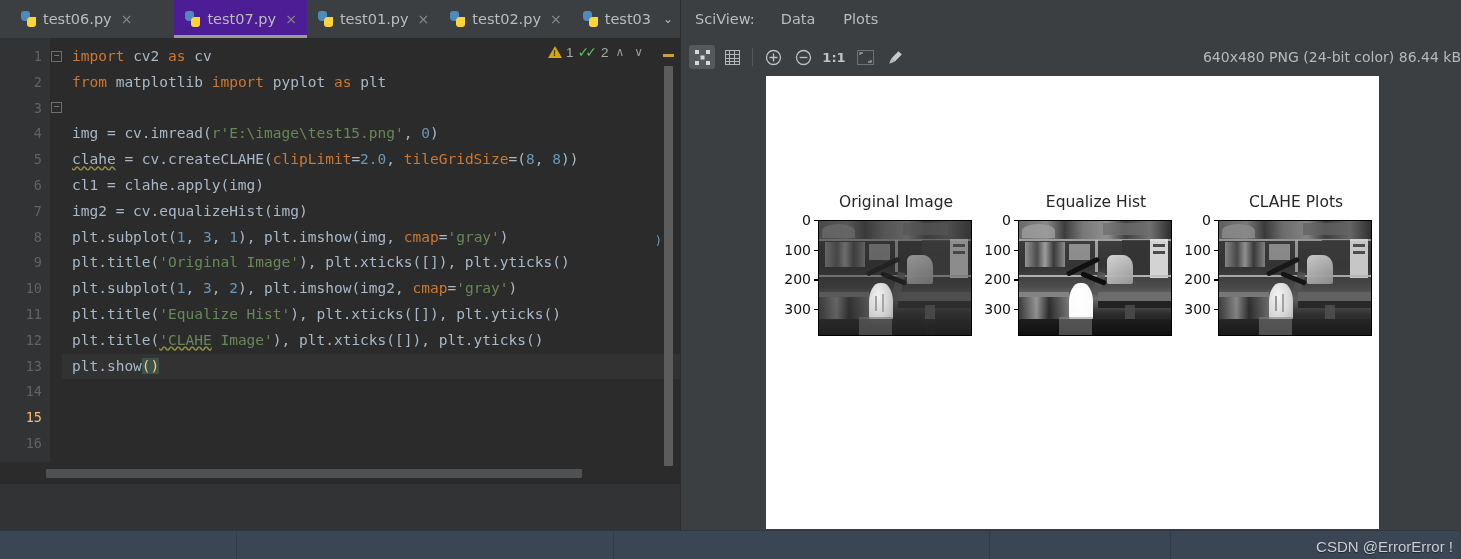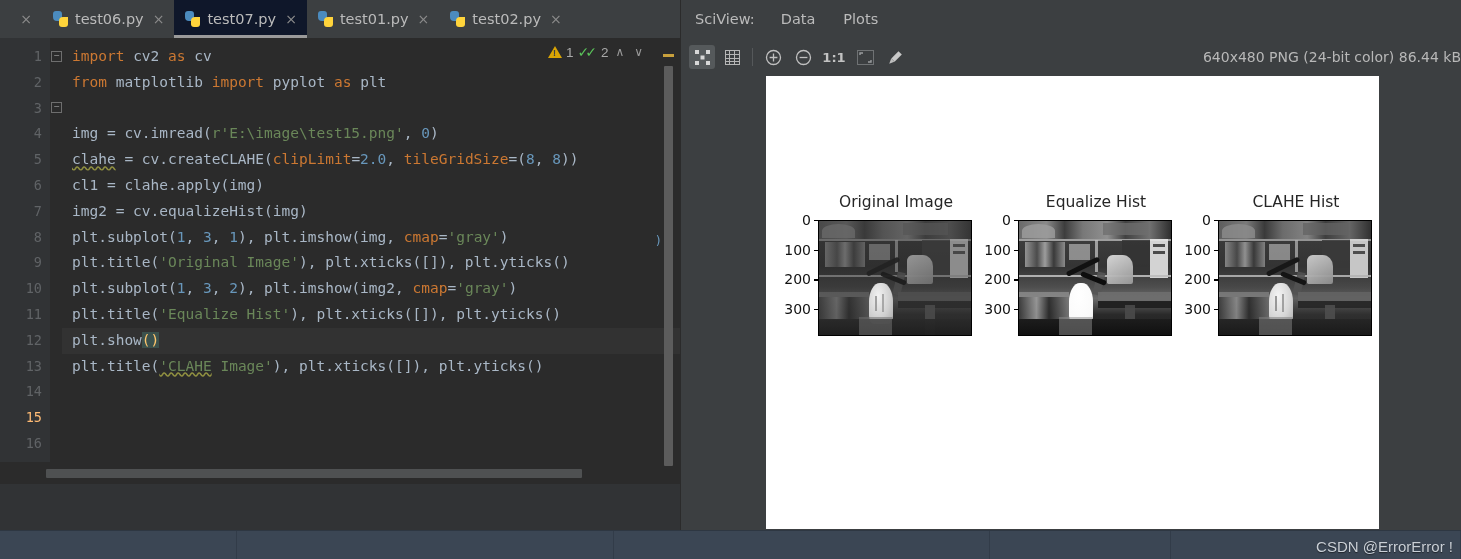--- a/index.html
+++ b/index.html
@@ -12,21 +12,21 @@
 
   
   .split{flex:1 1 auto;display:flex;min-height:0;}
 
   
   .editor-pane{width:680px;flex:0 0 680px;display:flex;flex-direction:column;min-height:0;background:#3c3f41;}
 
   .tabbar{height:38px;flex:0 0 38px;display:flex;align-items:stretch;background:#3c3f41;overflow:hidden;position:relative;}
   .tab{display:flex;align-items:center;gap:7px;padding:0 10px 0 11px;color:#bbbbbb;font-size:14.5px;
        white-space:nowrap;position:relative;cursor:default;}
-  .tab.active{background:#0f172a;}
+  .tab.active{background:#4c1d95;margin-left:32px;}
   .tab.active::after{content:"";position:absolute;left:0;right:0;bottom:0;height:3px;background:#9a9a9a;}
   .tab-close{color:#8b8b8b;font-size:14px;margin-left:2px;line-height:1;}
   .tab.partial{padding-left:0;width:32px;overflow:hidden;justify-content:flex-end;}
   .pyicon{width:15px;height:16px;position:relative;flex:0 0 15px;}
   .pyicon i{position:absolute;display:block;}
   .pyicon i.a{left:0;top:0;width:9px;height:10px;background:#4b8bbe;border-radius:3px 3px 0 4px;}
   .pyicon i.b{right:0;bottom:0;width:9px;height:10px;background:#ffd43b;border-radius:4px 0 3px 3px;}
   .chev{color:#b9b9b9;font-size:12px;margin-left:5px;}
 
   .editor-body{flex:1 1 auto;display:flex;min-height:0;position:relative;background:#2b2b2b;}
@@ -149,20 +149,28 @@
           <span>test01.py</span>
           <span class="tab-close">×</span>
         </div>
         <div class="tab">
           <span class="pyicon">
               <i class="a"></i>
               <i class="b"></i>
             </span>
           <span>test02.py</span>
           <span class="tab-close">×</span>
+        </div>
+        <div class="tab">
+          <span class="pyicon">
+              <i class="a"></i>
+              <i class="b"></i>
+            </span>
+          <span>test03</span>
+          <span class="chev">⌄</span>
         </div>
       </div>
 
       <div class="editor-body">
         <div class="markergutter"></div>
         <div class="gutter">
           <div>1</div>
           <div>2</div>
           <div>3</div>
           <div>4</div>
@@ -189,22 +197,22 @@
           <div class="ln"><span class="kw">from</span> <span class="id">matplotlib</span> <span class="kw">import</span> <span class="id">pyplot</span> <span class="kw">as</span> <span class="id">plt</span></div>
           <div class="ln"> </div>
           <div class="ln">img = cv.imread(<span class="str">r'E:\image\test15.png'</span>, <span class="num">0</span>)</div>
           <div class="ln"><span class="squig">clahe</span> = cv.createCLAHE(<span class="named">clipLimit</span>=<span class="num">2.0</span>, <span class="named">tileGridSize</span>=(<span class="num">8</span>, <span class="num">8</span>))</div>
           <div class="ln">cl1 = clahe.apply(img)</div>
           <div class="ln">img2 = cv.equalizeHist(img)</div>
           <div class="ln">plt.subplot(<span class="num">1</span>, <span class="num">3</span>, <span class="num">1</span>), plt.imshow(img, <span class="named">cmap</span>=<span class="str">'gray'</span>)</div>
           <div class="ln">plt.title(<span class="str">'Original Image'</span>), plt.xticks([]), plt.yticks()</div>
           <div class="ln">plt.subplot(<span class="num">1</span>, <span class="num">3</span>, <span class="num">2</span>), plt.imshow(img2, <span class="named">cmap</span>=<span class="str">'gray'</span>)</div>
           <div class="ln">plt.title(<span class="str">'Equalize Hist'</span>), plt.xticks([]), plt.yticks()</div>
+          <div class="ln">plt.title(<span class="str squig">'CLAHE</span><span class="str"> Image'</span>), plt.xticks([]), plt.yticks()</div>
           <div class="ln cur">plt.show<span class="brk">()</span></div>
-          <div class="ln">plt.title(<span class="str squig">'CLAHE</span><span class="str"> Image'</span>), plt.xticks([]), plt.yticks()</div>
           <div class="ln"> </div>
 
           <div class="inspect">
             <span class="warn-tri"></span>
             <span>1</span>
             <span class="okcheck">✓✓</span>
             <span>2</span>
             <span class="caretup">∧</span>
             <span class="caretdn">∨</span>
           </div>
@@ -365,21 +373,21 @@
                 <div class="ylab" style="top:0px">0</div>
               <div class="ytick" style="top:29.7px"></div>
                 <div class="ylab" style="top:29.7px">100</div>
               <div class="ytick" style="top:59.4px"></div>
                 <div class="ylab" style="top:59.4px">200</div>
               <div class="ytick" style="top:89.1px"></div>
                 <div class="ylab" style="top:89.1px">300</div>
             </div>
 
             <div class="subplot" style="left:452px;width:156px;">
-              <div class="sp-title">CLAHE Hist</div>
+              <div class="sp-title">CLAHE Plots</div>
               <div class="axes" style="width:152px;height:114px;">
                 <div class="scene">
                   <div class="bg" style="background:
                       linear-gradient(180deg,#464646 0%,#3a3a3a 16%,#333 40%,#484848 58%,#5e5e5e 68%,#303030 82%,#232323 100%);"></div>
                   <i style="left:0;top:0;width:100%;height:16%;background:linear-gradient(90deg,#5e5e5e,#7a7a7a 18%,#3a3a3a 30%,#6c6c6c 42%,#828282 58%,#3e3e3e 70%,#656565 86%,#303030 100%);"></i>
                   <i style="left:2%;top:3%;width:22%;height:12%;border-radius:50% 50% 0 0;background:#8c8c8c;opacity:.8"></i>
                   <i style="left:55%;top:2%;width:30%;height:10%;background:#636363;opacity:.75"></i>
                   <i style="left:0;top:15.5%;width:100%;height:2%;background:#a4a4a4;opacity:.85"></i>
                   <i style="left:4%;top:18%;width:26%;height:22%;background:linear-gradient(90deg,#8c8c8c,#4a4a4a 30%,#9a9a9a 50%,#3a3a3a 72%,#898989);opacity:.9"></i>
                   <i style="left:33%;top:20%;width:14%;height:14%;background:#b6b6b6;opacity:.65"></i>

